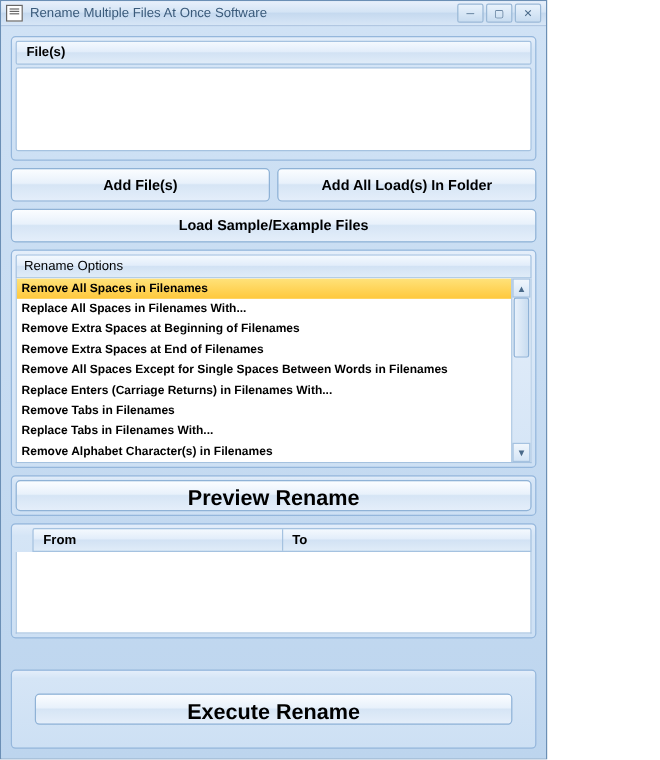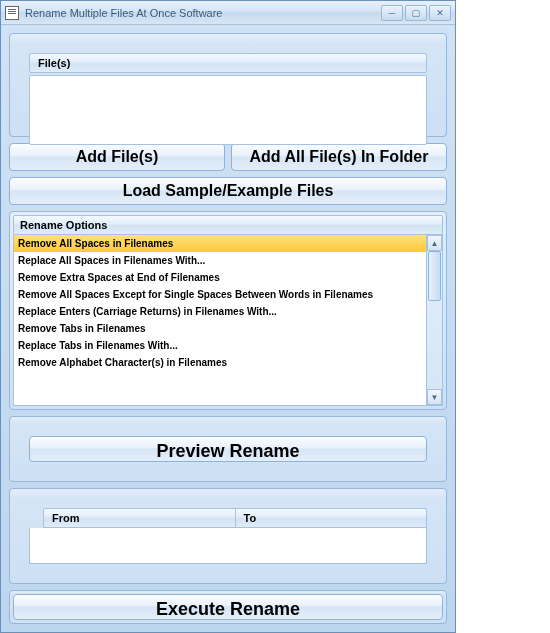--- a/index.html
+++ b/index.html
@@ -66,21 +66,21 @@
   padding: 8px;
   background: linear-gradient(to bottom, #d0e2f5, #bdd5ee);
   display: flex;
   flex-direction: column;
   gap: 6px;
 }
 .groupbox {
   border: 1px solid #95b7dc;
   border-radius: 4px;
   background: linear-gradient(to bottom, #e4eefa 0%, #d5e5f6 10%, #cde0f4 100%);
-  padding: 19px;
+  padding: 3px;
   position: relative;
 }
 .filebox { height: 104px; }
 .filebox-header {
   background: linear-gradient(to bottom, #f4f9fe 0%, #e2edfa 45%, #d2e2f4 50%, #e0ecf8 100%);
   border: 1px solid #a5c2e0;
   border-radius: 2px;
   padding: 3px 8px;
   font-weight: bold;
   color: #000;
@@ -96,38 +96,38 @@
   display: flex;
   gap: 6px;
 }
 .btn {
   flex: 1;
   height: 28px;
   background: linear-gradient(to bottom, #fbfdff 0%, #e8f1fb 45%, #d6e5f5 50%, #e4eefa 100%);
   border: 1px solid #8fb2d6;
   border-radius: 4px;
   font-weight: bold;
-  font-size: 16px;
+  font-size: 12px;
   color: #000;
   cursor: pointer;
   font-family: inherit;
 }
 .options-box {
   flex: 1;
   background: linear-gradient(to bottom, #e4eefa, #cde0f4);
   padding: 3px;
   display: flex;
   flex-direction: column;
 }
 .options-header {
   background: linear-gradient(to bottom, #f4f9fe 0%, #e2edfa 45%, #d2e2f4 50%, #e0ecf8 100%);
   border: 1px solid #a5c2e0;
   border-radius: 2px 2px 0 0;
   padding: 3px 6px;
-  font-weight: bold;
+  font-weight: normal;
 }
 .options-list-wrap {
   flex: 1;
   display: flex;
   background: #fff;
   border: 1px solid #a5c2e0;
   border-top: none;
 }
 .options-list {
   flex: 1;
@@ -199,21 +199,21 @@
   font-weight: bold;
   border-right: 1px solid #a5c2e0;
 }
 .preview-col:last-child { border-right: none; }
 .preview-body {
   flex: 1;
   background: #fff;
   border: 1px solid #a5c2e0;
   border-top: none;
 }
-.execute-wrap { padding: 3px; }
+.execute-wrap { padding: 19px; margin-top: 20px; }
 </style>
 </head>
 <body>
 
 <div class="window">
   <div class="titlebar">
     <div class="titlebar-icon"></div>
     <div class="titlebar-text">Rename Multiple Files At Once Software</div>
     <div class="win-controls">
       <div class="win-btn">─</div>
@@ -224,33 +224,34 @@
 
   <div class="client">
 
     <div class="groupbox filebox">
       <div class="filebox-header">File(s)</div>
       <div class="filebox-body"></div>
     </div>
 
     <div class="button-row">
       <button class="btn">Add File(s)</button>
-      <button class="btn">Add All File(s) In Folder</button>
+      <button class="btn">Add All Load(s) In Folder</button>
     </div>
 
     <div class="button-row">
       <button class="btn">Load Sample/Example Files</button>
     </div>
 
     <div class="groupbox options-box">
       <div class="options-header">Rename Options</div>
       <div class="options-list-wrap">
         <div class="options-list" id="options-list">
             <div class="option-item selected">Remove All Spaces in Filenames</div>
             <div class="option-item">Replace All Spaces in Filenames With...</div>
+            <div class="option-item">Remove Extra Spaces at Beginning of Filenames</div>
             <div class="option-item">Remove Extra Spaces at End of Filenames</div>
             <div class="option-item">Remove All Spaces Except for Single Spaces Between Words in Filenames</div>
             <div class="option-item">Replace Enters (Carriage Returns) in Filenames With...</div>
             <div class="option-item">Remove Tabs in Filenames</div>
             <div class="option-item">Replace Tabs in Filenames With...</div>
             <div class="option-item">Remove Alphabet Character(s) in Filenames</div>
           </div>
         <div class="scrollbar">
           <div class="sb-btn">▲</div>
           <div class="sb-track">

